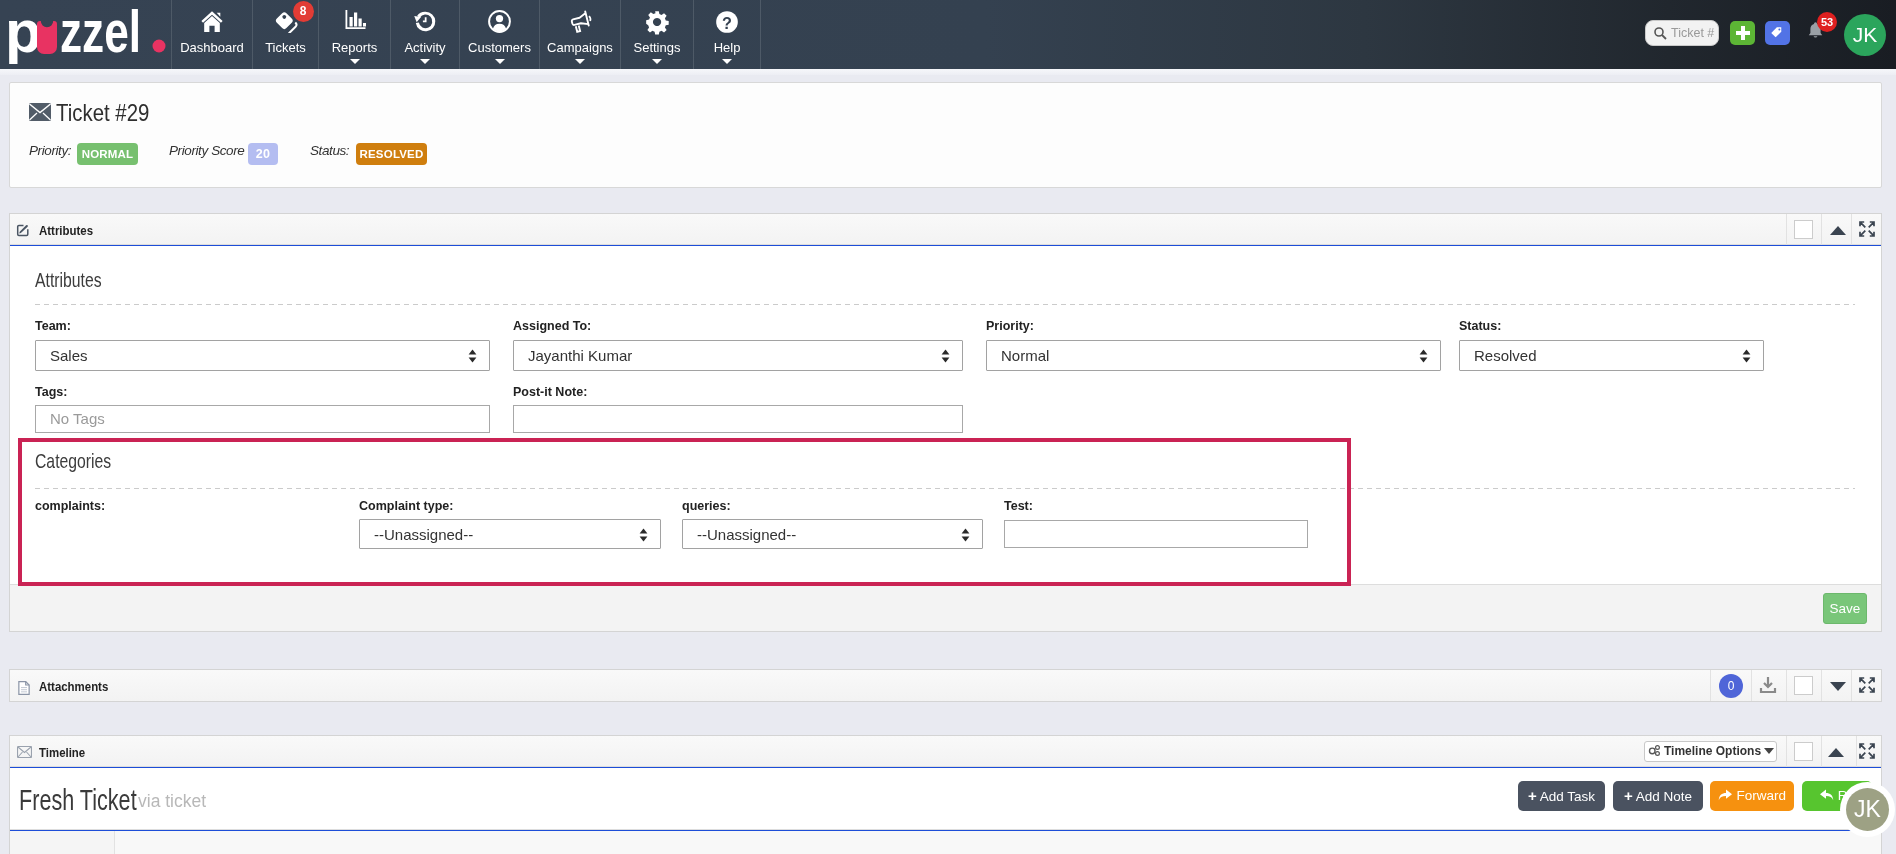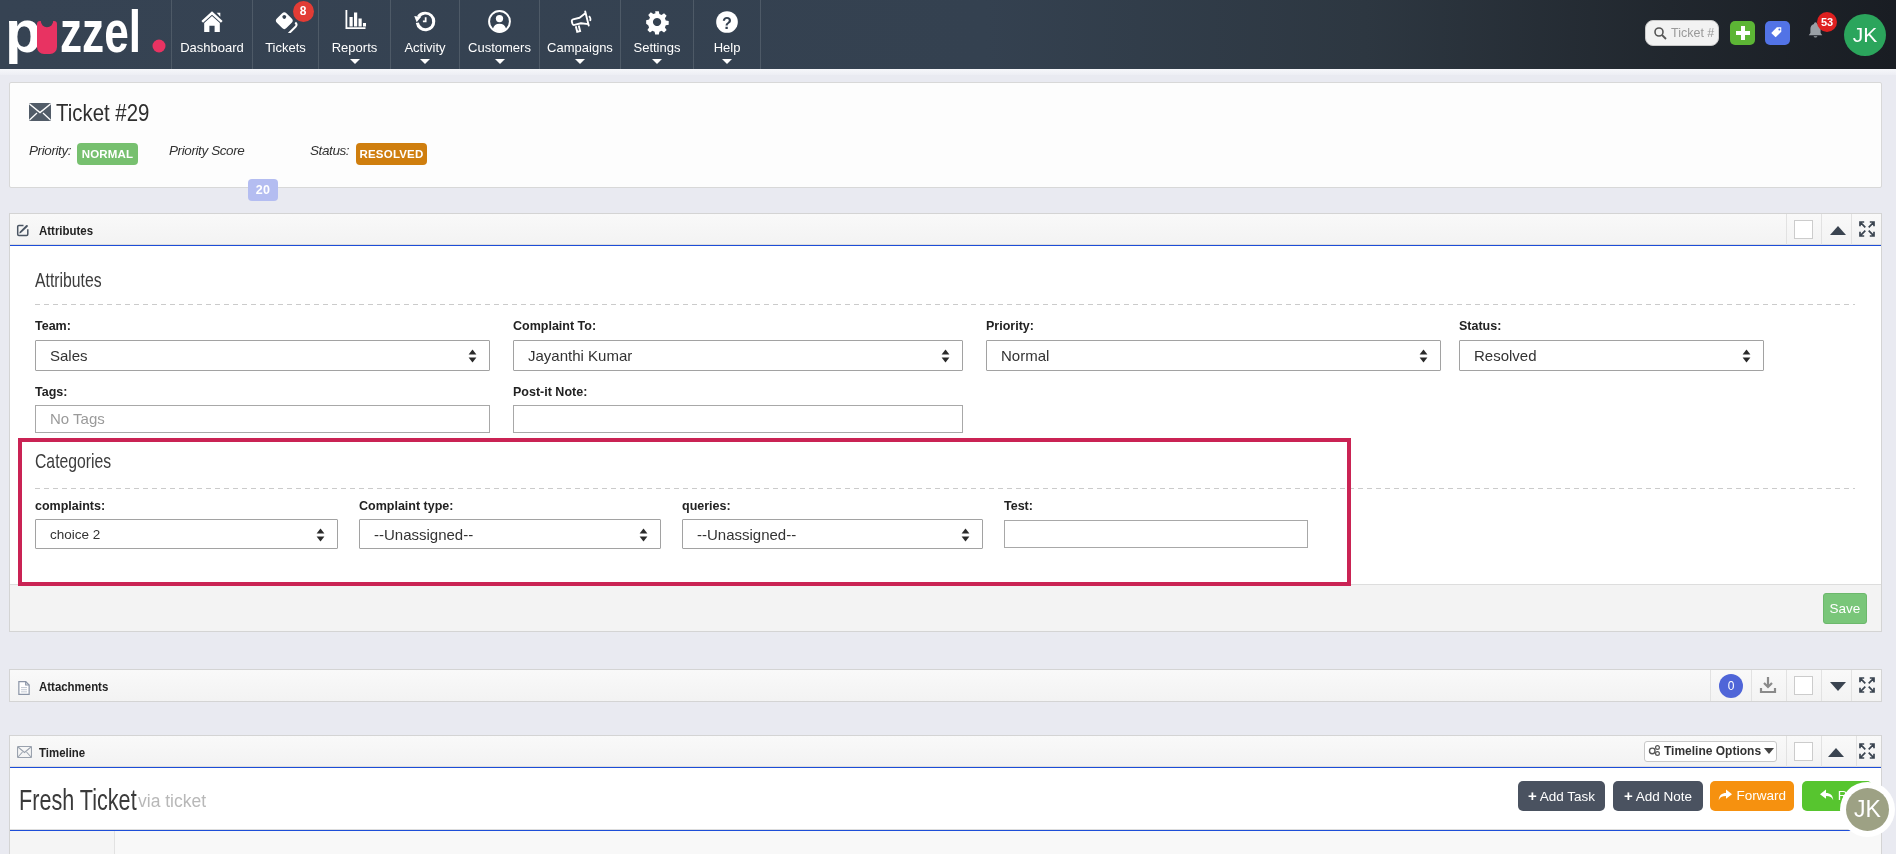--- a/index.html
+++ b/index.html
@@ -25,21 +25,21 @@
 .badge53 { position:absolute; left:1817px; top:12px; width:20px; height:20px; border-radius:50%; background:#df2020; color:#fff; font-size:11px; font-weight:bold; line-height:20px; text-align:center; }
 #avatar { position:absolute; left:1844px; top:14px; width:42px; height:42px; border-radius:50%; background:#2ba55c; color:#fff; font-size:21px; text-align:center; line-height:42px; }
 
 
 #card { position:absolute; left:9px; top:82px; width:1873px; height:106px; background:#fdfdfd; border:1px solid #d8d8d8; border-radius:2px; }
 #tickettitle { position:absolute; left:46px; top:16px; font-size:24px; color:#2e2e2e; transform:scaleX(0.85); transform-origin:0 0; white-space:nowrap; }
 #env1 { position:absolute; left:19px; top:20px; }
 .plabel { position:absolute; top:60px; font-style:italic; font-size:13.5px; color:#333; letter-spacing:-0.4px; }
 .pbadge { position:absolute; top:60px; height:22px; border-radius:4px; color:#fff; font-size:11.5px; font-weight:bold; line-height:22px; text-align:center; letter-spacing:0.2px; }
 #b-normal { left:67px; width:61px; background:#77c06f; }
-#b-score { left:238px; width:30px; background:#b4bdf1; font-size:12.5px;margin-top:36px; }
+#b-score { left:238px; width:30px; background:#b4bdf1; font-size:12.5px; }
 #b-resolved { left:346px; width:71px; background:#cf7e0e; }
 
 
 .panel { position:absolute; left:9px; width:1873px; background:#1d4ed8; border:1px solid #d4d4d4; }
 .phead { position:absolute; left:0; top:0; right:0; height:31px; background:linear-gradient(#f9f9f9,#f3f3f3); border-bottom:1px solid #ddd; }
 .ptitle { position:absolute; left:29px; top:9px; font-size:13px; font-weight:bold; color:#222; transform:scaleX(0.88); transform-origin:0 0; white-space:nowrap; }
 .hsep { position:absolute; top:0; width:1px; height:31px; background:#e2e2e2; }
 .hcheck { position:absolute; left:1784px; top:6px; width:19px; height:19px; background:#fff; border:1px solid #ccc; }
 .tri-up { position:absolute; left:1820px; top:12px; width:0; height:0; border-left:8px solid transparent; border-right:8px solid transparent; border-bottom:9px solid #3a4450; }
 .tri-down { position:absolute; left:1820px; top:12px; width:0; height:0; border-left:8px solid transparent; border-right:8px solid transparent; border-top:9px solid #3a4450; }
@@ -213,21 +213,21 @@
     <svg class="expico" width="16" height="16" viewBox="0 0 16 16">
         <g fill="none" stroke="#3a4450" stroke-width="1.7">
           <path d="M5.2 1 H1 V5.2 M1.9 1.9 L6.3 6.3 M10.8 1 H15 V5.2 M14.1 1.9 L9.7 6.3 M1 10.8 V15 H5.2 M1.9 14.1 L6.3 9.7 M15 10.8 V15 H10.8 M14.1 14.1 L9.7 9.7"></path>
         </g>
       </svg>
   </div>
   <div id="attrbody">
     <div class="sectitle" style="top:22px;">Attributes</div>
     <div class="dashline" style="top:58px;"></div>
     <div class="flabel" style="left:25px;top:73px;">Team:</div>
-    <div class="flabel" style="left:503px;top:73px;">Complaint To:</div>
+    <div class="flabel" style="left:503px;top:73px;">Assigned To:</div>
     <div class="flabel" style="left:976px;top:73px;">Priority:</div>
     <div class="flabel" style="left:1449px;top:73px;">Status:</div>
     <div class="fsel" style="left:25px;top:94px;width:455px;">Sales<svg class="udar" width="9" height="14" viewBox="0 0 9 14">
           <path d="M4.5 0.5 L8.4 5.4 H0.6 Z" fill="#2a2a2a"></path>
           <path d="M4.5 13.5 L0.6 8.6 h7.8 Z" fill="#2a2a2a"></path>
         </svg></div>
     <div class="fsel" style="left:503px;top:94px;width:450px;">Jayanthi Kumar<svg class="udar" width="9" height="14" viewBox="0 0 9 14">
           <path d="M4.5 0.5 L8.4 5.4 H0.6 Z" fill="#2a2a2a"></path>
           <path d="M4.5 13.5 L0.6 8.6 h7.8 Z" fill="#2a2a2a"></path>
         </svg></div>
@@ -242,24 +242,20 @@
     <div class="flabel" style="left:25px;top:139px;">Tags:</div>
     <div class="flabel" style="left:503px;top:139px;">Post-it Note:</div>
     <div class="finput" style="left:25px;top:159px;width:455px;">No Tags</div>
     <div class="finput" style="left:503px;top:159px;width:450px;"></div>
     <div class="sectitle" style="top:203px;">Categories</div>
     <div class="dashline" style="top:242px;"></div>
     <div class="flabel" style="left:25px;top:253px;">complaints:</div>
     <div class="flabel" style="left:349px;top:253px;">Complaint type:</div>
     <div class="flabel" style="left:672px;top:253px;">queries:</div>
     <div class="flabel" style="left:994px;top:253px;">Test:</div>
-    <div class="fsel" style="left:25px;top:273px;width:303px;height:30px;font-size:13.5px;">choice 2<svg class="udar" width="9" height="14" viewBox="0 0 9 14">
-          <path d="M4.5 0.5 L8.4 5.4 H0.6 Z" fill="#2a2a2a"></path>
-          <path d="M4.5 13.5 L0.6 8.6 h7.8 Z" fill="#2a2a2a"></path>
-        </svg></div>
     <div class="fsel" style="left:349px;top:273px;width:302px;height:30px;">--Unassigned--<svg class="udar" width="9" height="14" viewBox="0 0 9 14">
           <path d="M4.5 0.5 L8.4 5.4 H0.6 Z" fill="#2a2a2a"></path>
           <path d="M4.5 13.5 L0.6 8.6 h7.8 Z" fill="#2a2a2a"></path>
         </svg></div>
     <div class="fsel" style="left:672px;top:273px;width:301px;height:30px;">--Unassigned--<svg class="udar" width="9" height="14" viewBox="0 0 9 14">
           <path d="M4.5 0.5 L8.4 5.4 H0.6 Z" fill="#2a2a2a"></path>
           <path d="M4.5 13.5 L0.6 8.6 h7.8 Z" fill="#2a2a2a"></path>
         </svg></div>
     <div class="finput" style="left:994px;top:274px;width:304px;color:#333;"></div>
   </div>

